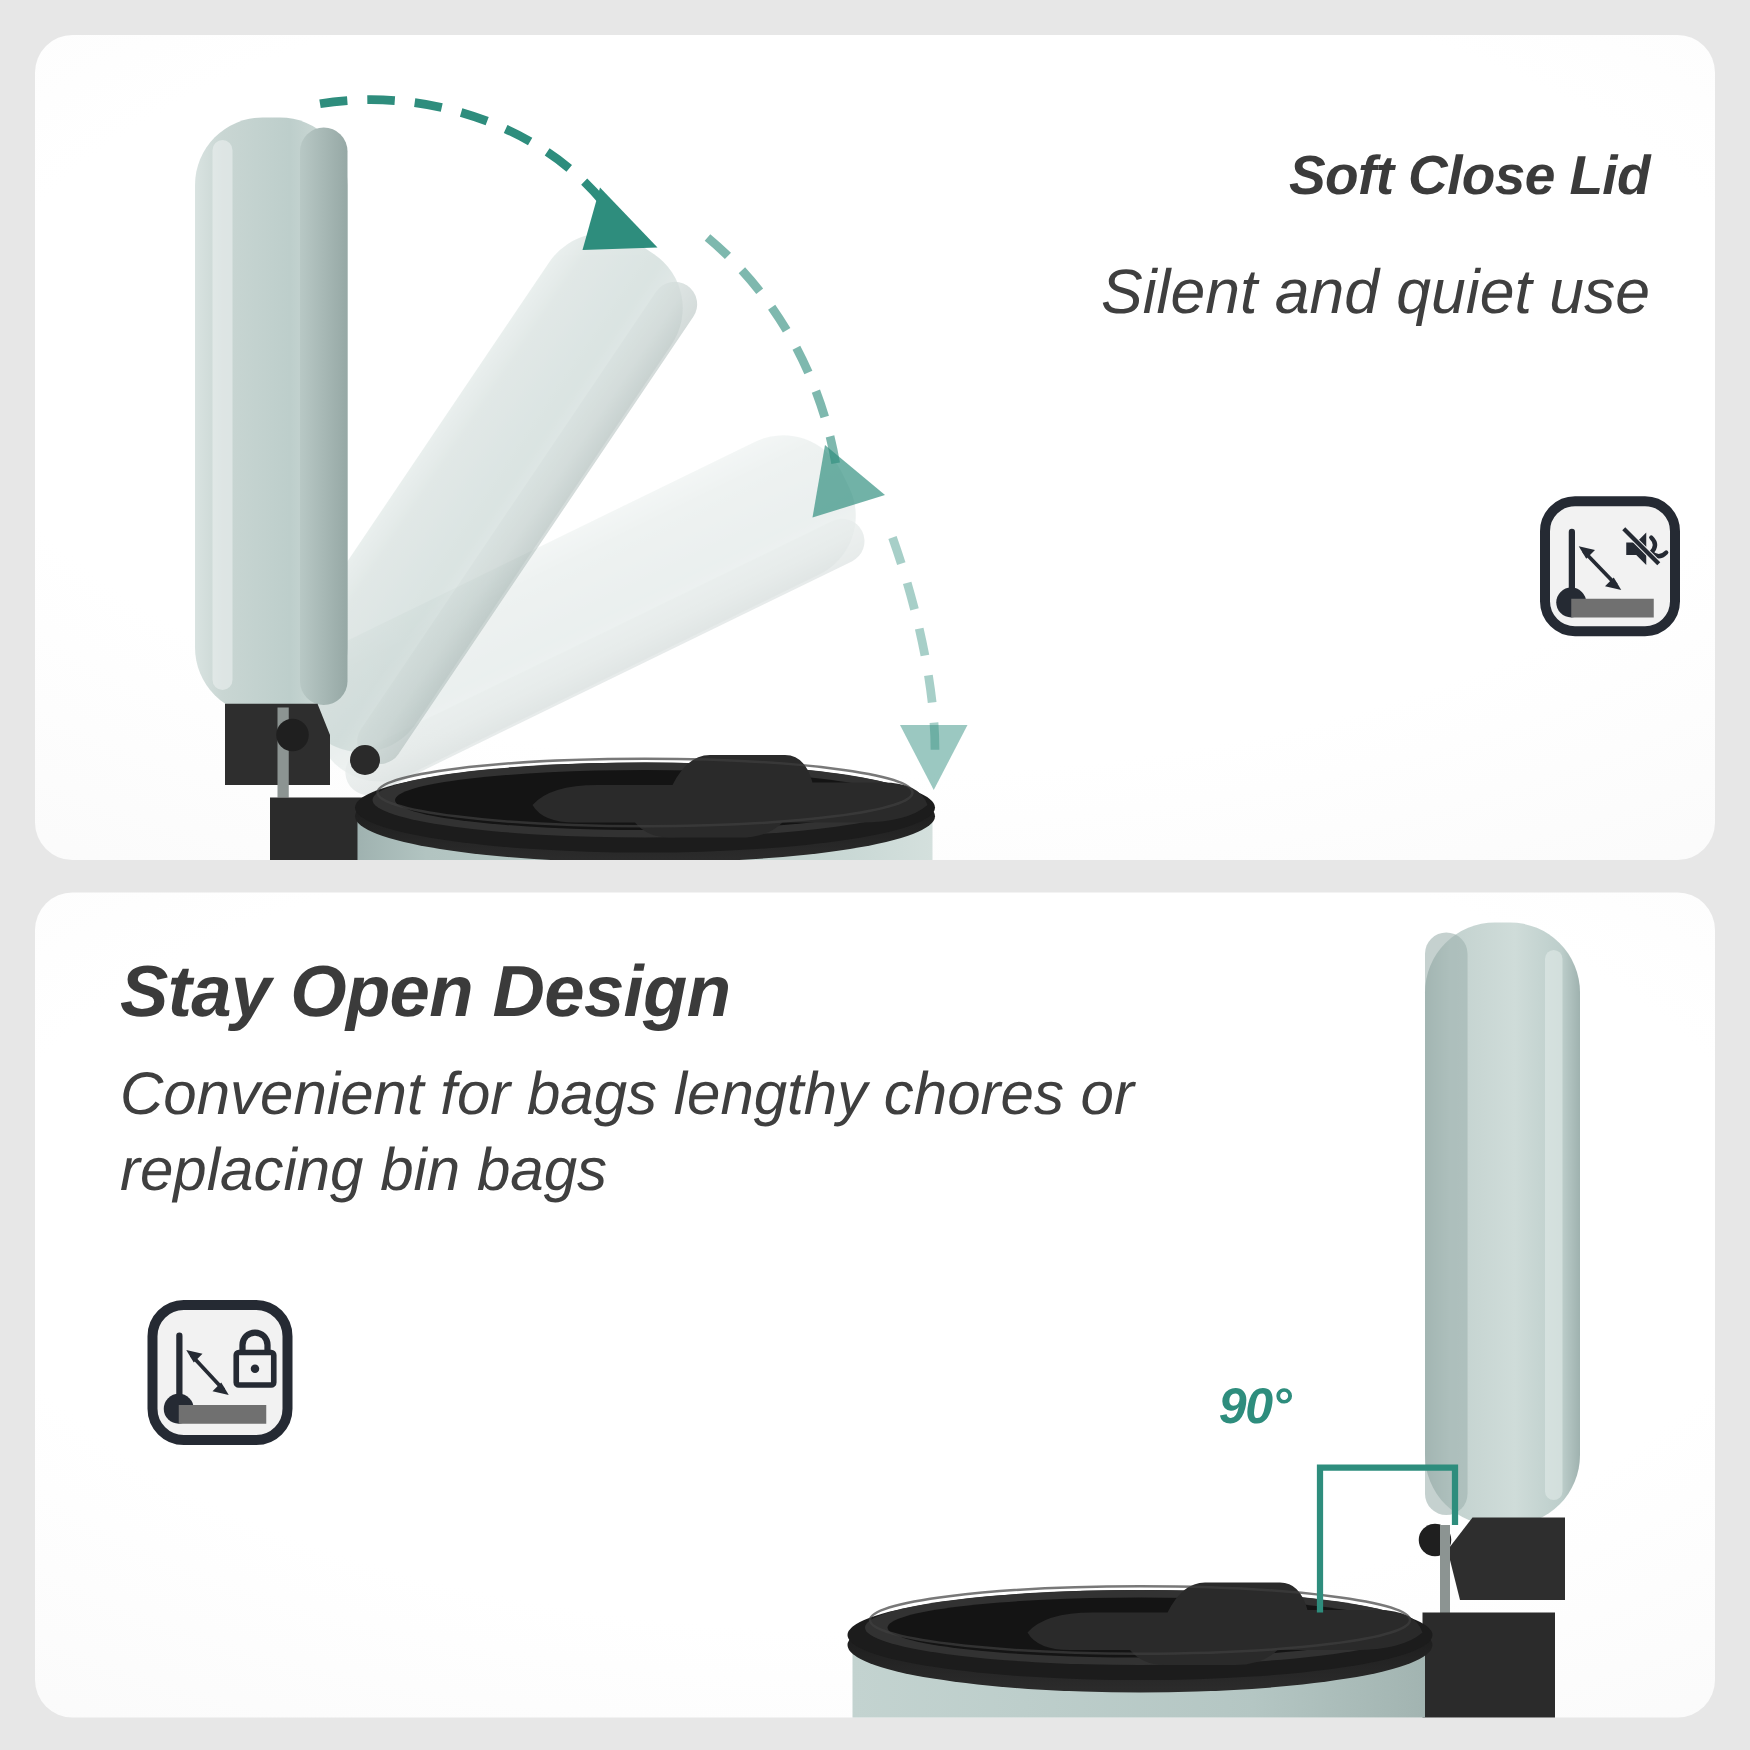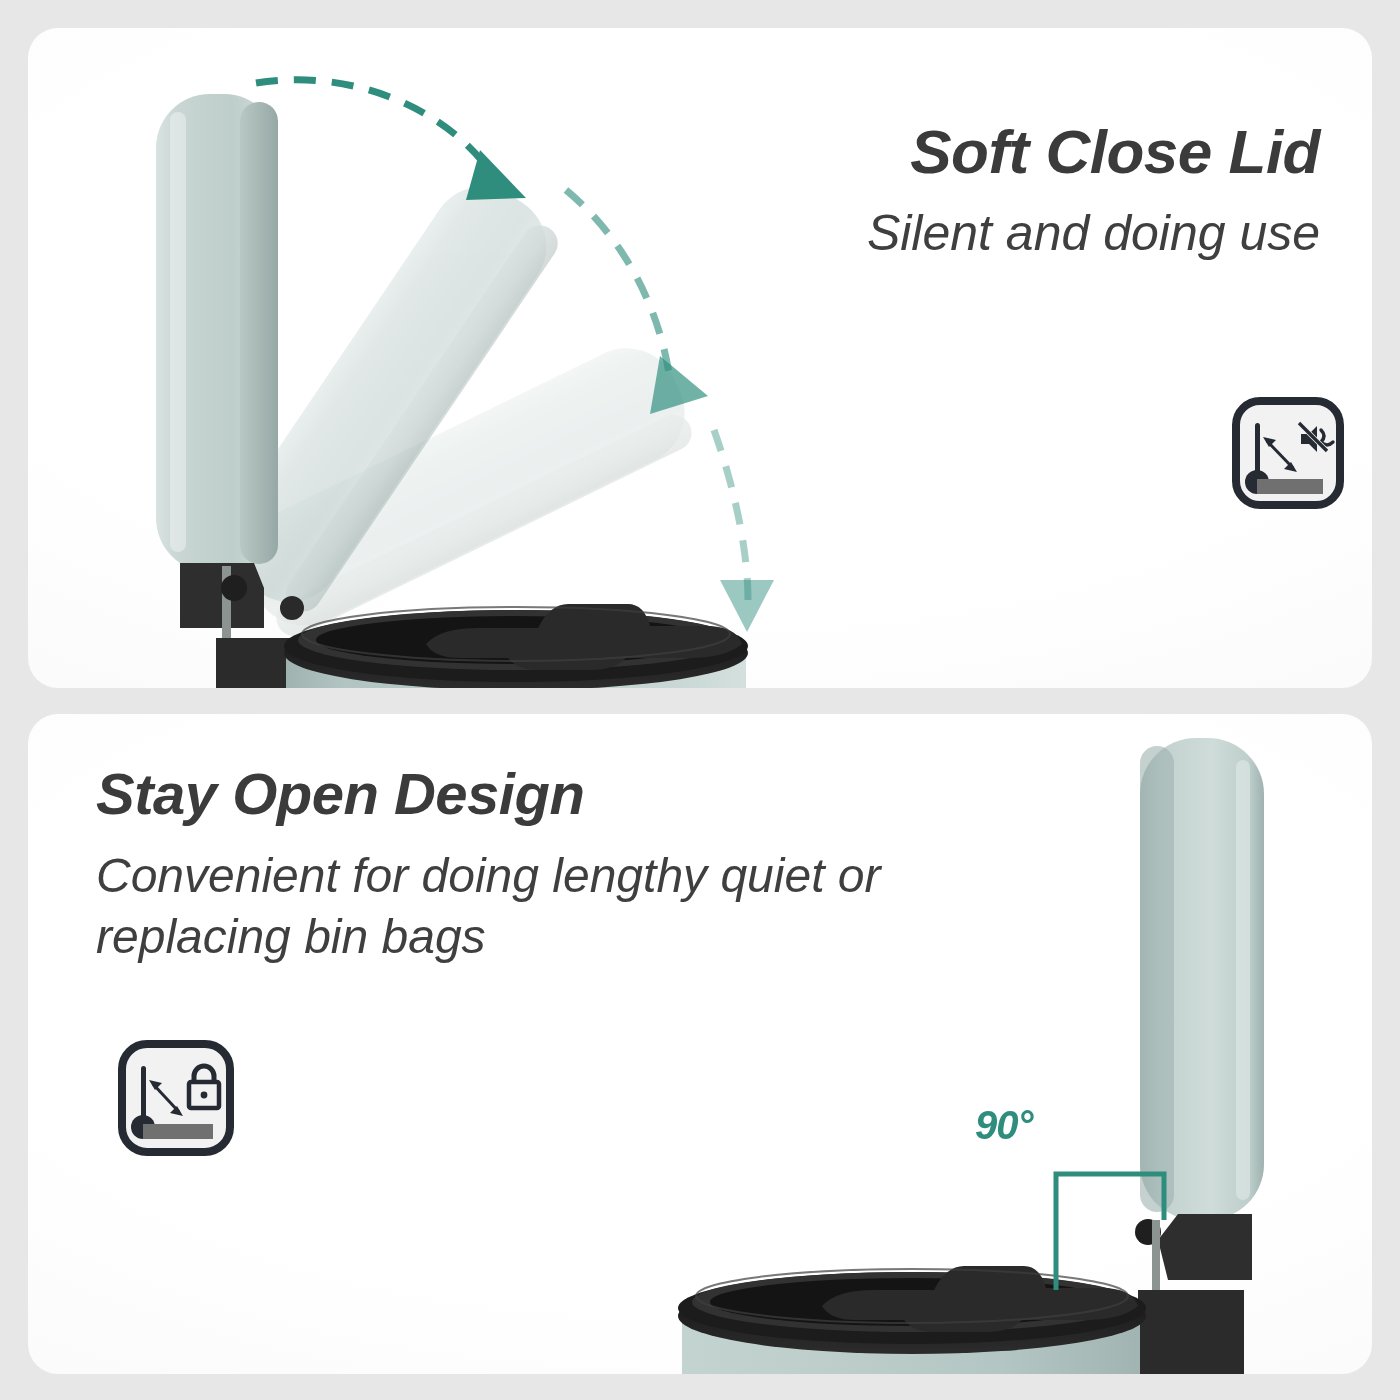--- a/index.html
+++ b/index.html
@@ -31,21 +31,21 @@
     letter-spacing:-0.5px;
     white-space:nowrap;
   }
   .subline {
     position:absolute;
     font-style:italic;
     font-weight:300;
     color:#3f3f3f;
     white-space:nowrap;
   }
-  #headline-top { right:52px; top:88px; font-size:62px; text-align:right; }
+  #headline-top { right:52px; top:88px; font-size:44px; text-align:right; }
   #subline-top  { right:52px; top:176px; font-size:50px; text-align:right; }
 
   #headline-bottom { left:68px; top:760px; font-size:58px; }
   #subline-bottom  { left:68px; top:845px; font-size:48px; line-height:1.28; white-space:normal; width:860px;}
 
   
   .feature-icon { position:absolute; }
   #icon-soft-close { left:1203px; top:368px; width:114px; height:114px; }
   #icon-stay-open  { left:88px;  top:1038px; width:120px; height:120px; }
 
@@ -150,21 +150,21 @@
       <path d="M48 25 C140 10 232 48 278 108" opacity="1"></path>
       <path d="M358 132 C418 182 452 252 462 322" opacity="0.62"></path>
       <path d="M506 372 C530 440 540 500 540 542" opacity="0.42"></path>
     </g>
     <polygon points="272,92 318,140 258,142" fill="#2e8d7d"></polygon>
     <polygon points="452,298 500,338 442,356" fill="#2e8d7d" opacity="0.68"></polygon>
     <polygon points="512,522 566,522 539,574" fill="#2e8d7d" opacity="0.48"></polygon>
   </svg>
 
   <div class="headline" id="headline-top">Soft Close Lid</div>
-  <div class="subline" id="subline-top">Silent and doing use</div>
+  <div class="subline" id="subline-top">Silent and quiet use</div>
 
   <div class="feature-icon" id="icon-soft-close">
     <svg width="114" height="114" viewBox="0 0 114 114">
       <rect x="5" y="5" width="104" height="104" rx="24" fill="#f2f2f2" stroke="#252a33" stroke-width="8"></rect>
       <rect x="24" y="27" width="5" height="62" rx="2.5" fill="#252a33"></rect>
       <circle cx="26" cy="86" r="12" fill="#252a33"></circle>
       <rect x="26" y="83" width="66" height="15" fill="#707070"></rect>
       <g stroke="#252a33" stroke-width="3">
         <line x1="36" y1="45" x2="62" y2="72"></line>
       </g>
@@ -226,21 +226,21 @@
         <ellipse cx="272" cy="582" rx="220" ry="30" fill="#323232"></ellipse>
         <ellipse cx="272" cy="582" rx="202" ry="24" fill="#141414"></ellipse>
         <path d="M182 586 q14 -16 52 -16 l60 0 q12 -24 30 -24 l60 0 q16 0 22 22 l56 0 q30 0 36 18
                  q-16 14 -54 14 l-62 0 q-12 12 -34 12 l-56 0 q-18 0 -28 -12 l-48 0 q-26 0 -34 -14 z" fill="#2a2a2a"></path>
         <ellipse cx="272" cy="576" rx="216" ry="27" fill="none" stroke="#3f3f3f" stroke-width="2" opacity="0.7"></ellipse>
       </g>
     </svg>
   </div>
 
   <div class="headline" id="headline-bottom" style="left:68px; top:46px;">Stay Open Design</div>
-  <div class="subline" id="subline-bottom" style="left:68px; top:131px;">Convenient for doing lengthy quiet or replacing bin bags</div>
+  <div class="subline" id="subline-bottom" style="left:68px; top:131px;">Convenient for bags lengthy chores or replacing bin bags</div>
 
   <div class="feature-icon" id="icon-stay-open" style="left:88px; top:324px;">
     <svg width="120" height="120" viewBox="0 0 120 120">
       <rect x="6" y="6" width="108" height="108" rx="25" fill="#f2f2f2" stroke="#252a33" stroke-width="8"></rect>
       <rect x="25" y="28" width="5" height="64" rx="2.5" fill="#252a33"></rect>
       <circle cx="27" cy="89" r="12" fill="#252a33"></circle>
       <rect x="27" y="86" width="70" height="15" fill="#707070"></rect>
       <g stroke="#252a33" stroke-width="3">
         <line x1="37" y1="46" x2="63" y2="74"></line>
       </g>

